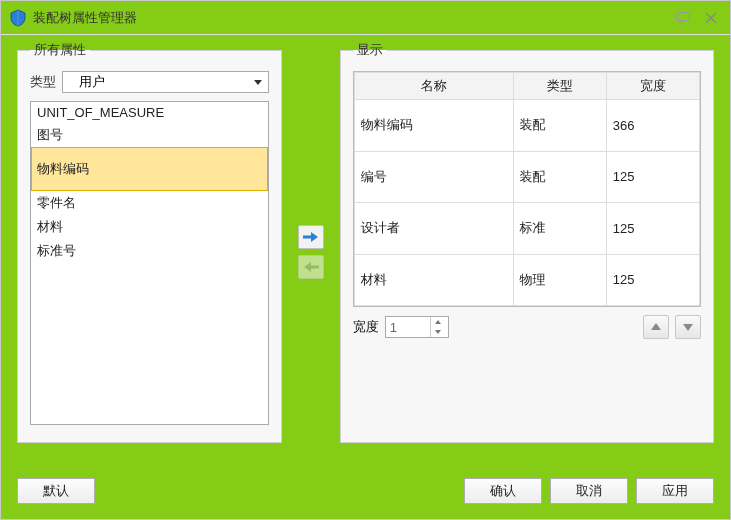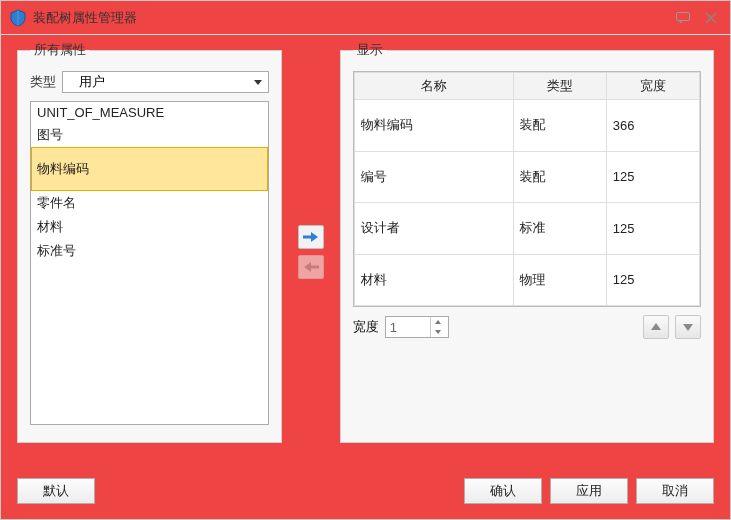--- a/index.html
+++ b/index.html
@@ -1,17 +1,17 @@
 <!DOCTYPE html>
 <html><head>
 <meta charset="utf-8">
 <style>
   * { box-sizing: border-box; font-family: "Microsoft YaHei", "Segoe UI", Arial, sans-serif; font-size: 13px; }
   body { margin: 0; background: #fff; }
-  .window { width: 731px; height: 520px; background: #ef4444; border: 1px solid #c8c8c8; position: relative; }
+  .window { width: 731px; height: 520px; background: #84cc16; border: 1px solid #c8c8c8; position: relative; }
   .titlebar { height: 34px; display: flex; align-items: center; padding: 0 8px; border-bottom: 1px solid #e0e0e0; }
   .titlebar .app-icon { width: 18px; height: 18px; margin-right: 6px; display: inline-flex; }
   .titlebar .title { color: #333; }
   .titlebar .spacer { flex: 1; }
   .titlebar .ctl { width: 22px; height: 16px; margin-left: 6px; display: inline-flex; align-items: center; justify-content: center; color: #888; }
   .content { position: absolute; top: 40px; left: 0; right: 0; bottom: 56px; padding: 0 16px; display: flex; gap: 16px; }
   fieldset { border: 1px solid #d0d0d0; background: #f7f7f7; margin: 0; padding: 12px; position: relative; }
   .left-field { width: 266px; height: 402px; }
   .right-field { width: 376px; height: 402px; margin-left: auto; }
   legend { padding: 0 4px; color: #333; }
@@ -173,17 +173,17 @@
         </div>
       </div>
     </fieldset>
 
   </div>
 
   <div class="footer">
     <div class="btn">默认</div>
     <span class="spacer"></span>
     <div class="btn">确认</div>
+    <div class="btn">取消</div>
     <div class="btn">应用</div>
-    <div class="btn">取消</div>
   </div>
 
 </div>
 
 </body></html>

